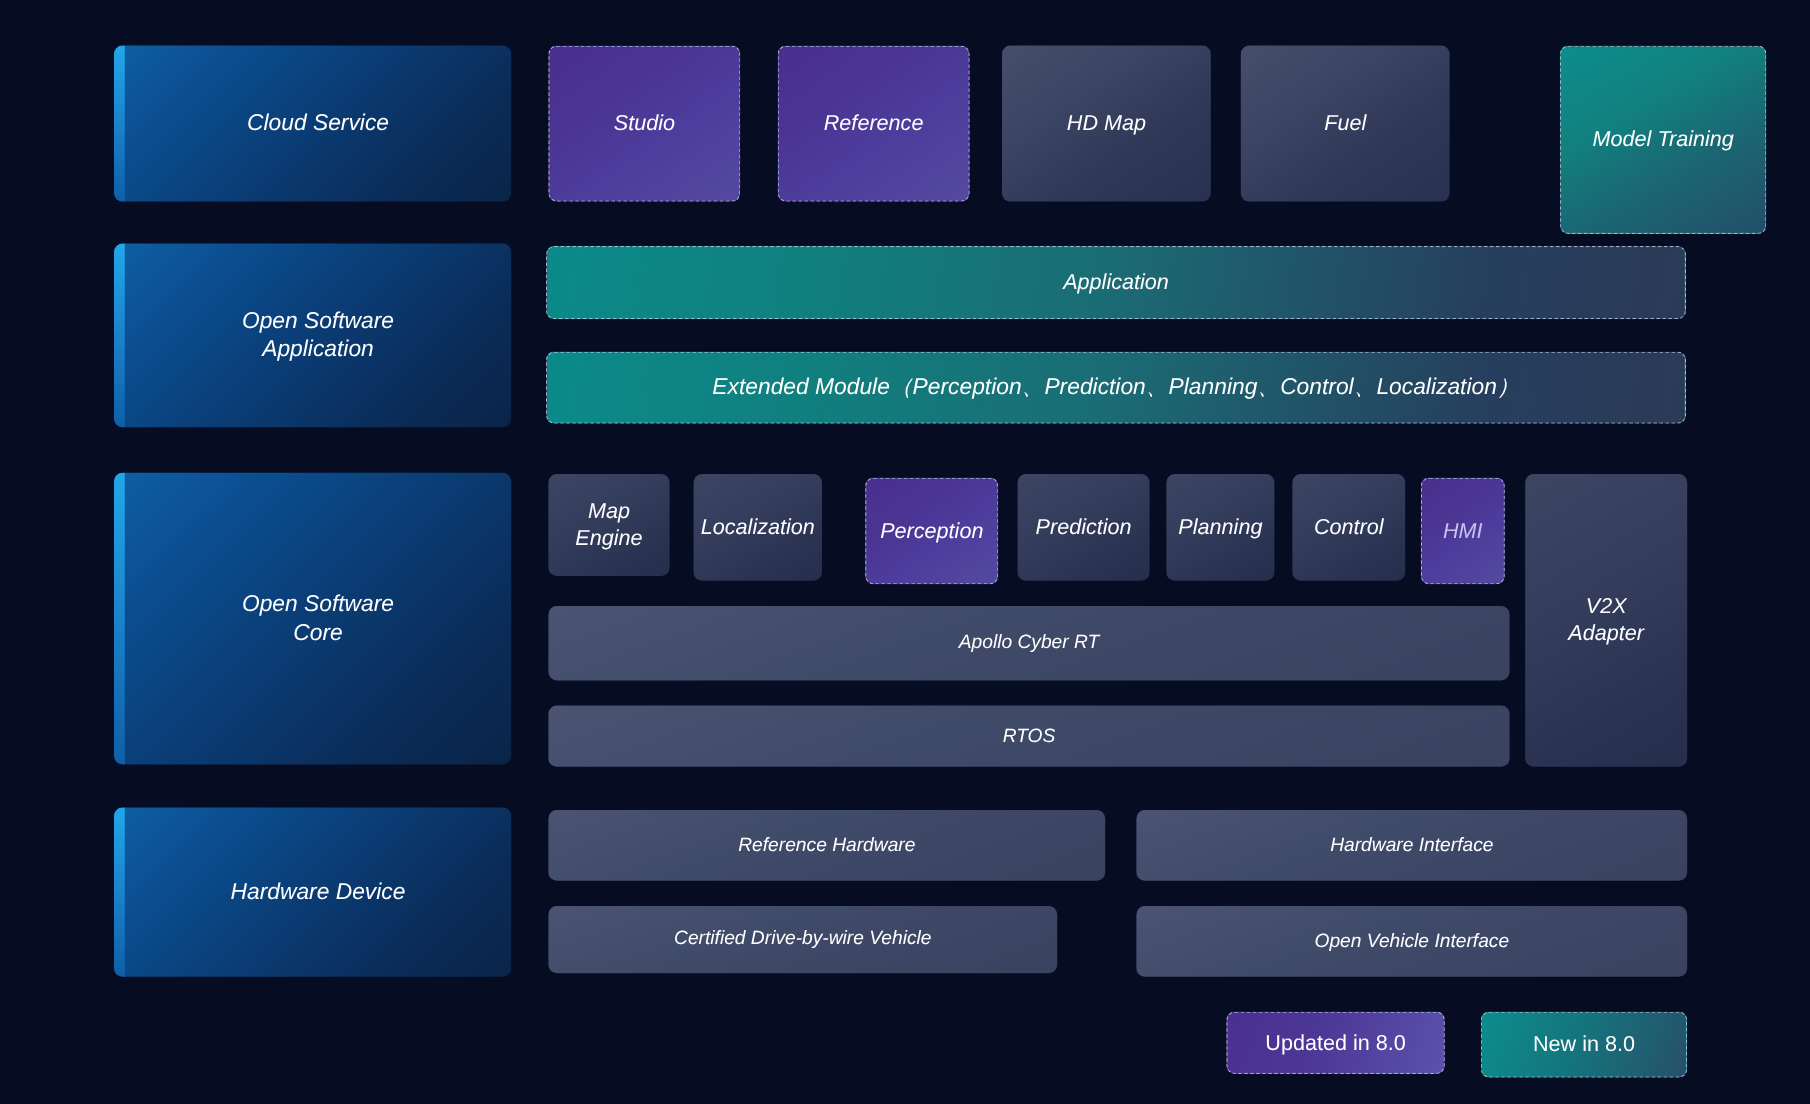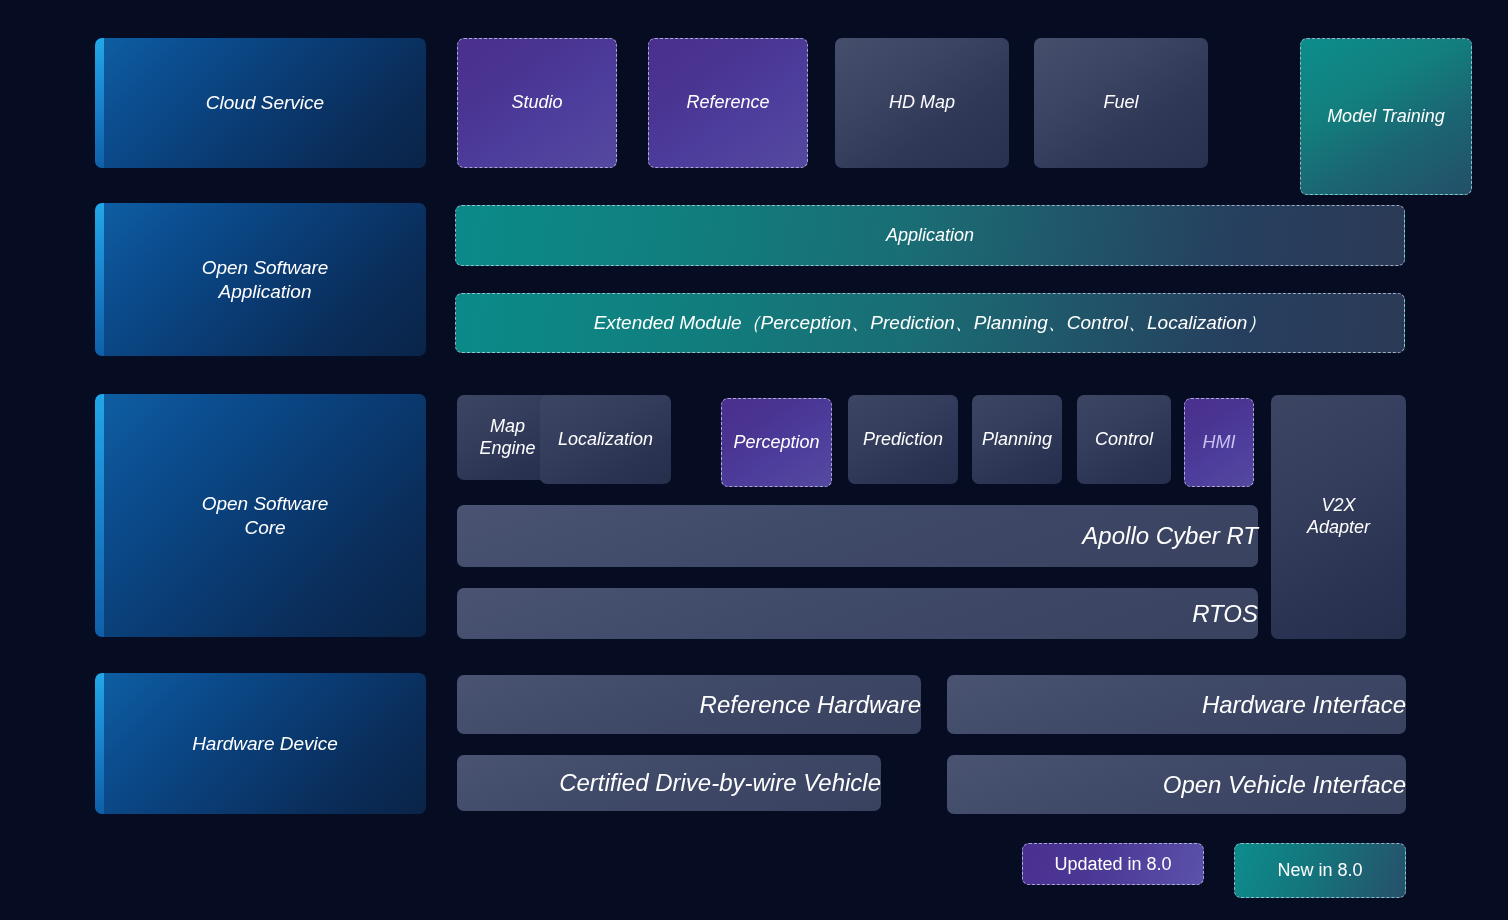--- a/index.html
+++ b/index.html
@@ -49,22 +49,21 @@
   .slate {
     background: linear-gradient(145deg, #454e6b 0%, #3b4462 35%, #2f3857 65%, #283250 100%);
     font-size: 18px;
   }
   .slate-dark {
     background: linear-gradient(150deg, #3c4562 0%, #343d5c 40%, #2a3352 75%, #252e4b 100%);
     font-size: 18px;
   }
   .slate-soft {
     background: linear-gradient(160deg, #4a5372 0%, #404a69 40%, #39425f 100%);
-    font-size: 24px;
-    justify-content: flex-end;
+    font-size: 16px;
   }
 
   
   .teal-dash {
     background: linear-gradient(100deg, #0b8a8a 0%, #10807f 22%, #1a6d75 48%, #263f5e 82%, #2b3a57 100%);
     border: 1px dashed rgba(200,214,230,0.75);
     font-size: 18px;
   }
   .teal-tile {
     background: linear-gradient(150deg, #0c8d8d 0%, #12807e 35%, #1b6572 65%, #234f68 100%);
@@ -136,21 +135,21 @@
 
   <div class="box teal-tile" style="left:1300px; top:38px; width:172px; height:157px;"><span>Model Training</span></div>
 
   <div class="box teal-dash" style="left:455px; top:205px; width:950px; height:61px;"><span>Application</span></div>
 
   <div class="box teal-dash" style="left:455px; top:293px; width:950px; height:60px; font-size:19px;"><span>Extended Module（Perception、Prediction、Planning、Control、Localization）</span></div>
 
   <div class="box slate-dark two-line" style="left:457px; top:395px; width:101px; height:85px;"><span>Map
 Engine</span></div>
 
-  <div class="box slate-dark" style="left:540px; top:395px; width:131px; height:89px;"><span>Localization</span></div>
+  <div class="box slate-dark" style="left:578px; top:395px; width:107px; height:89px;"><span>Localization</span></div>
 
   <div class="box purple-dash" style="left:721px; top:398px; width:111px; height:89px;"><span>Perception</span></div>
 
   <div class="box slate-dark" style="left:848px; top:395px; width:110px; height:89px;"><span>Prediction</span></div>
 
   <div class="box slate-dark" style="left:972px; top:395px; width:90px; height:89px;"><span>Planning</span></div>
 
   <div class="box slate-dark" style="left:1077px; top:395px; width:94px; height:89px;"><span>Control</span></div>
 
   <div class="box purple-dash" style="left:1184px; top:398px; width:70px; height:89px; color:#c9c1ef;"><span>HMI</span></div>
@@ -163,21 +162,21 @@
 Adapter</span></div>
 
   <div class="box slate-soft" style="left:457px; top:675px; width:464px; height:59px;"><span>Reference Hardware</span></div>
 
   <div class="box slate-soft" style="left:947px; top:675px; width:459px; height:59px;"><span>Hardware Interface</span></div>
 
   <div class="box slate-soft" style="left:457px; top:755px; width:424px; height:56px;"><span>Certified Drive-by-wire Vehicle</span></div>
 
   <div class="box slate-soft" style="left:947px; top:755px; width:459px; height:59px;"><span>Open Vehicle Interface</span></div>
 
-  <div class="legend-badge legend-purple" style="left:1022px; top:843px; width:182px; height:42px;">
+  <div class="legend-badge legend-purple" style="left:1022px; top:843px; width:182px; height:52px;">
       <span>Updated in 8.0</span>
     </div>
 
   <div class="legend-badge legend-teal" style="left:1234px; top:843px; width:172px; height:55px;">
       <span>New in 8.0</span>
     </div>
 
 </div>
 
 </body></html>

